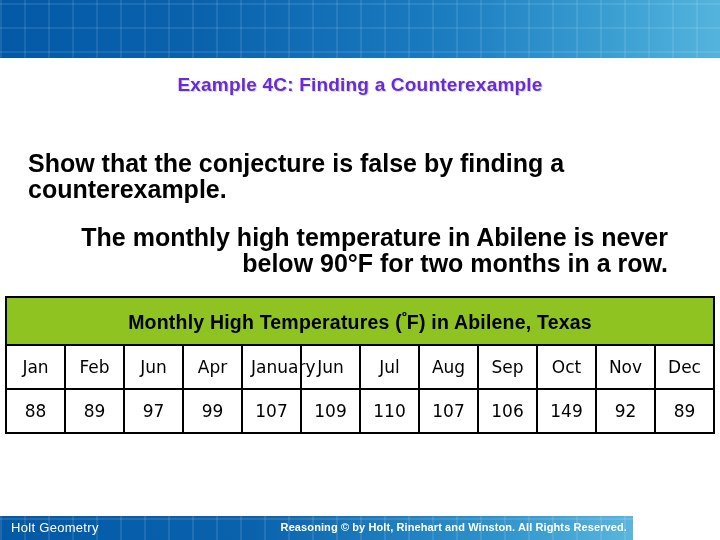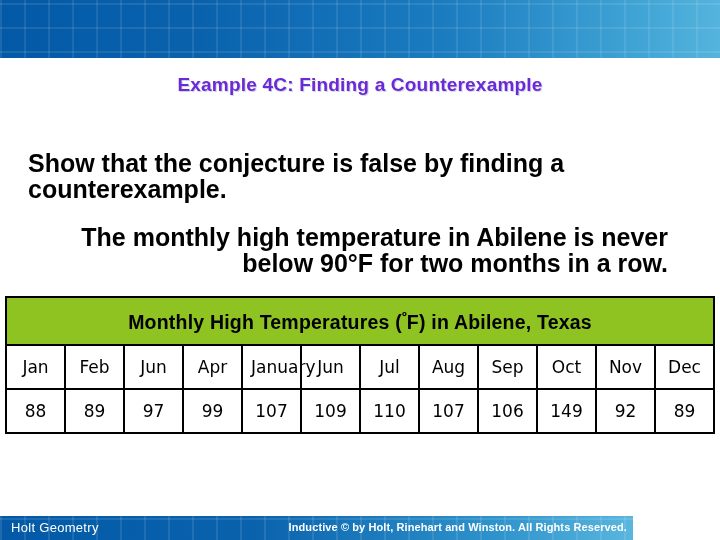--- a/index.html
+++ b/index.html
@@ -207,14 +207,14 @@
           <td>92</td>
           <td>89</td>
         </tr>
     </tbody>
   </table>
 </div>
 
 <div class="footer">
   <div class="footer-grid"></div>
   <div class="footer-left">Holt Geometry</div>
-  <div class="footer-right">Inductive © by Holt, Rinehart and Winston. All Rights Reserved.</div>
+  <div class="footer-right">Reasoning © by Holt, Rinehart and Winston. All Rights Reserved.</div>
 </div>
 
 </body></html>

